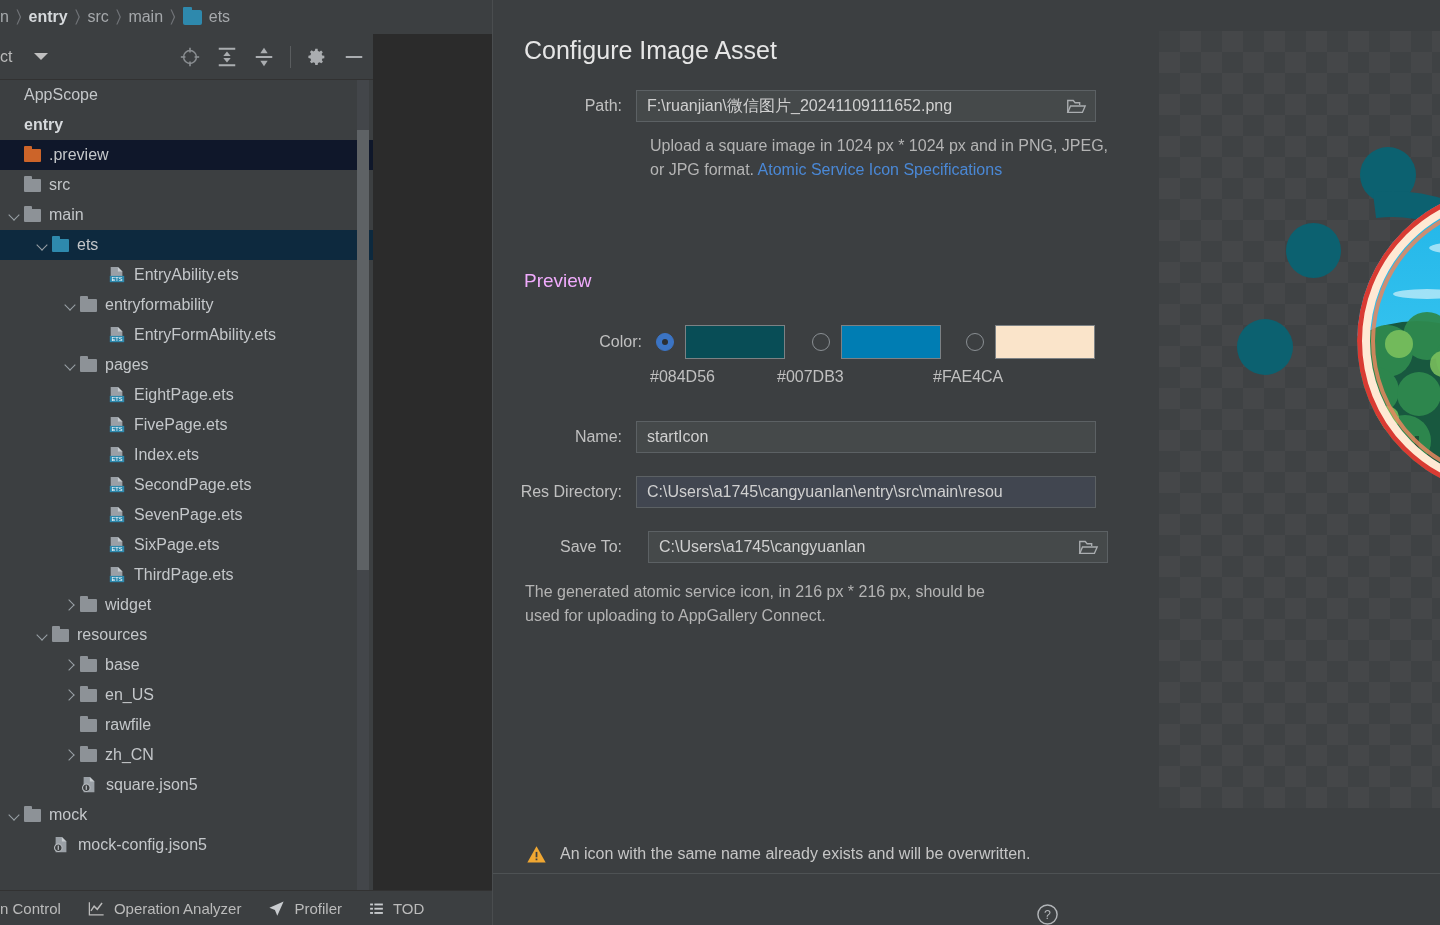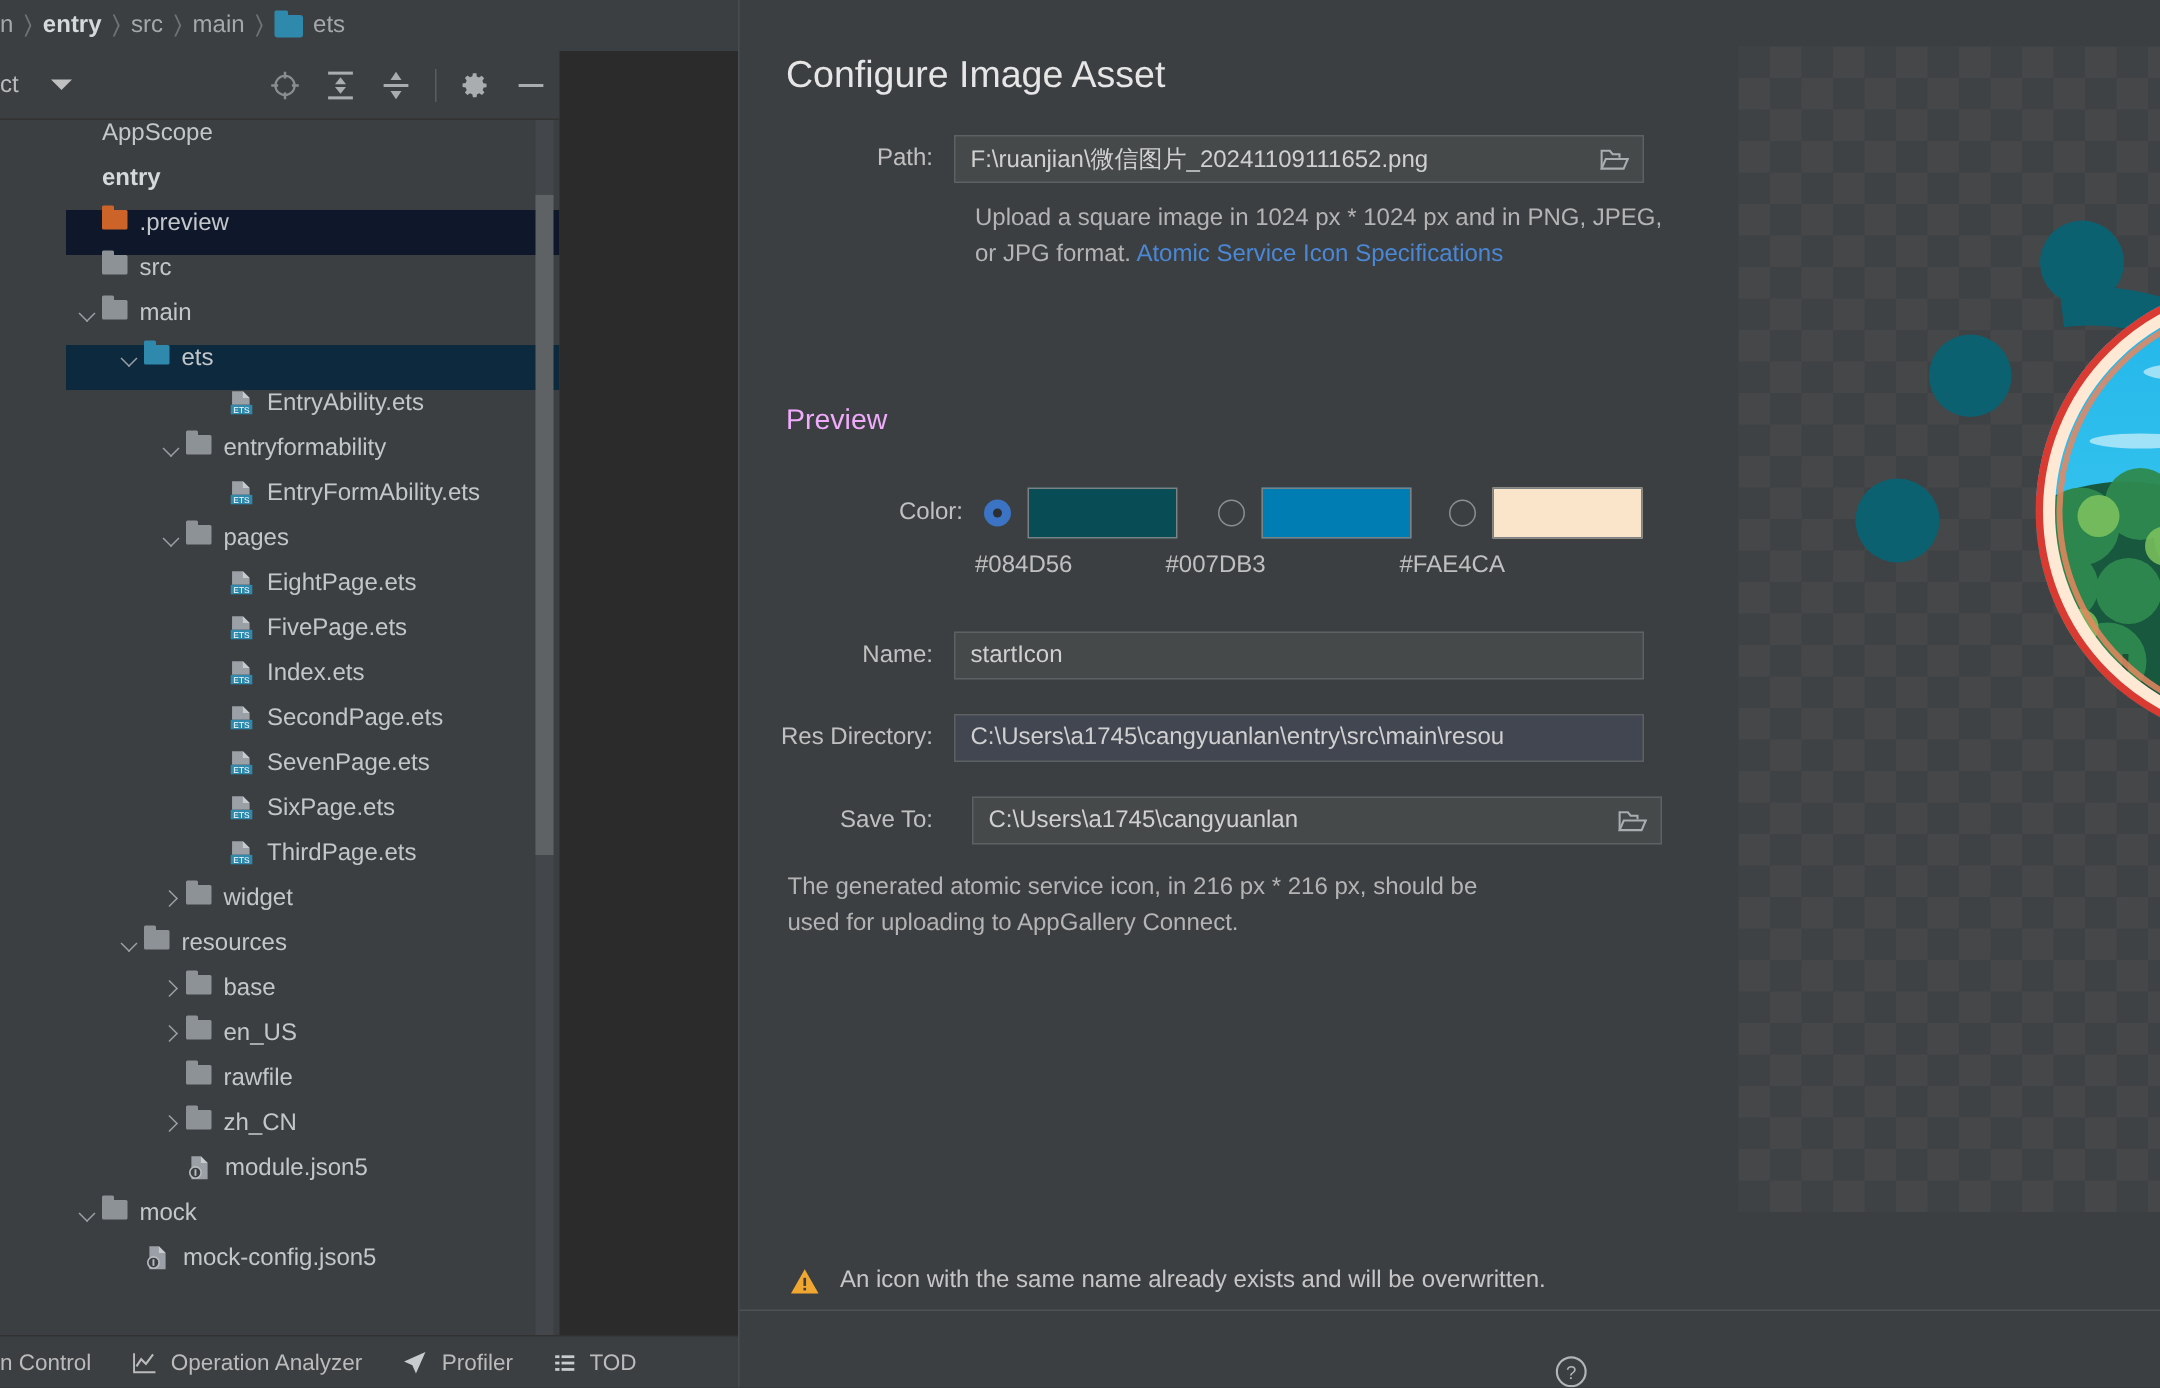--- a/index.html
+++ b/index.html
@@ -44,21 +44,21 @@
   }
   .tb-icons{ margin-left:auto; display:flex; align-items:center; gap:15px; padding-right:8px;}
   .tb-ic{ width:22px;height:22px; display:block; opacity:.82;}
   .tb-divider{ width:1px;height:22px;background:#5a5d5f;}
 
   
   .tree{
     position:absolute; left:0; top:80px; width:373px; bottom:35px;
     background:#3c3f41; overflow:hidden;
   }
-  .row{ height:30px; display:flex; white-space:nowrap; position:relative;margin-left:44px;}
+  .row{ height:30px; display:flex; align-items:center; white-space:nowrap; position:relative;}
   .row.sel{ background:#0d293e; }
   .row.hl{ background:#0f172a; }
   .row .lbl{ font-size:16px; color:#c4c7ca; }
   .row .lbl.bold{ font-weight:bold; color:#d6d9dc;}
   .arrow{ width:18px; height:18px; flex:0 0 18px; position:relative; }
   .arrow.down:after,.arrow.right:after{
     content:""; position:absolute; left:4px; top:5px;
     width:7px;height:7px; border-right:1.8px solid #9aa0a6; border-bottom:1.8px solid #9aa0a6;
   }
   .arrow.down:after{ transform:rotate(45deg); }
@@ -394,21 +394,21 @@
         </div>
         <div class="row">
           <span class="spacer" style="width:62px"></span>
           <span class="arrow"></span>
           <svg class="fileic" viewBox="0 0 20 20">
             <path fill="#9aa0a6" d="M4 1h7l5 5v12H4z"></path>
             <path fill="#c7cbcf" d="M11 1l5 5h-5z"></path>
             <circle cx="7" cy="13" r="4.2" fill="#3c3f41" stroke="#b8bcc0" stroke-width="1.2"></circle>
             <rect x="6.3" y="10.6" width="1.4" height="4.8" fill="#b8bcc0"></rect>
           </svg>
-          <span class="lbl">module.json5</span>
+          <span class="lbl">square.json5</span>
         </div>
         <div class="row">
           <span class="spacer" style="width:6px"></span>
           <span class="arrow down"></span>
           <span class="folder"></span>
           <span class="lbl">mock</span>
         </div>
         <div class="row">
           <span class="spacer" style="width:34px"></span>
           <span class="arrow"></span>

